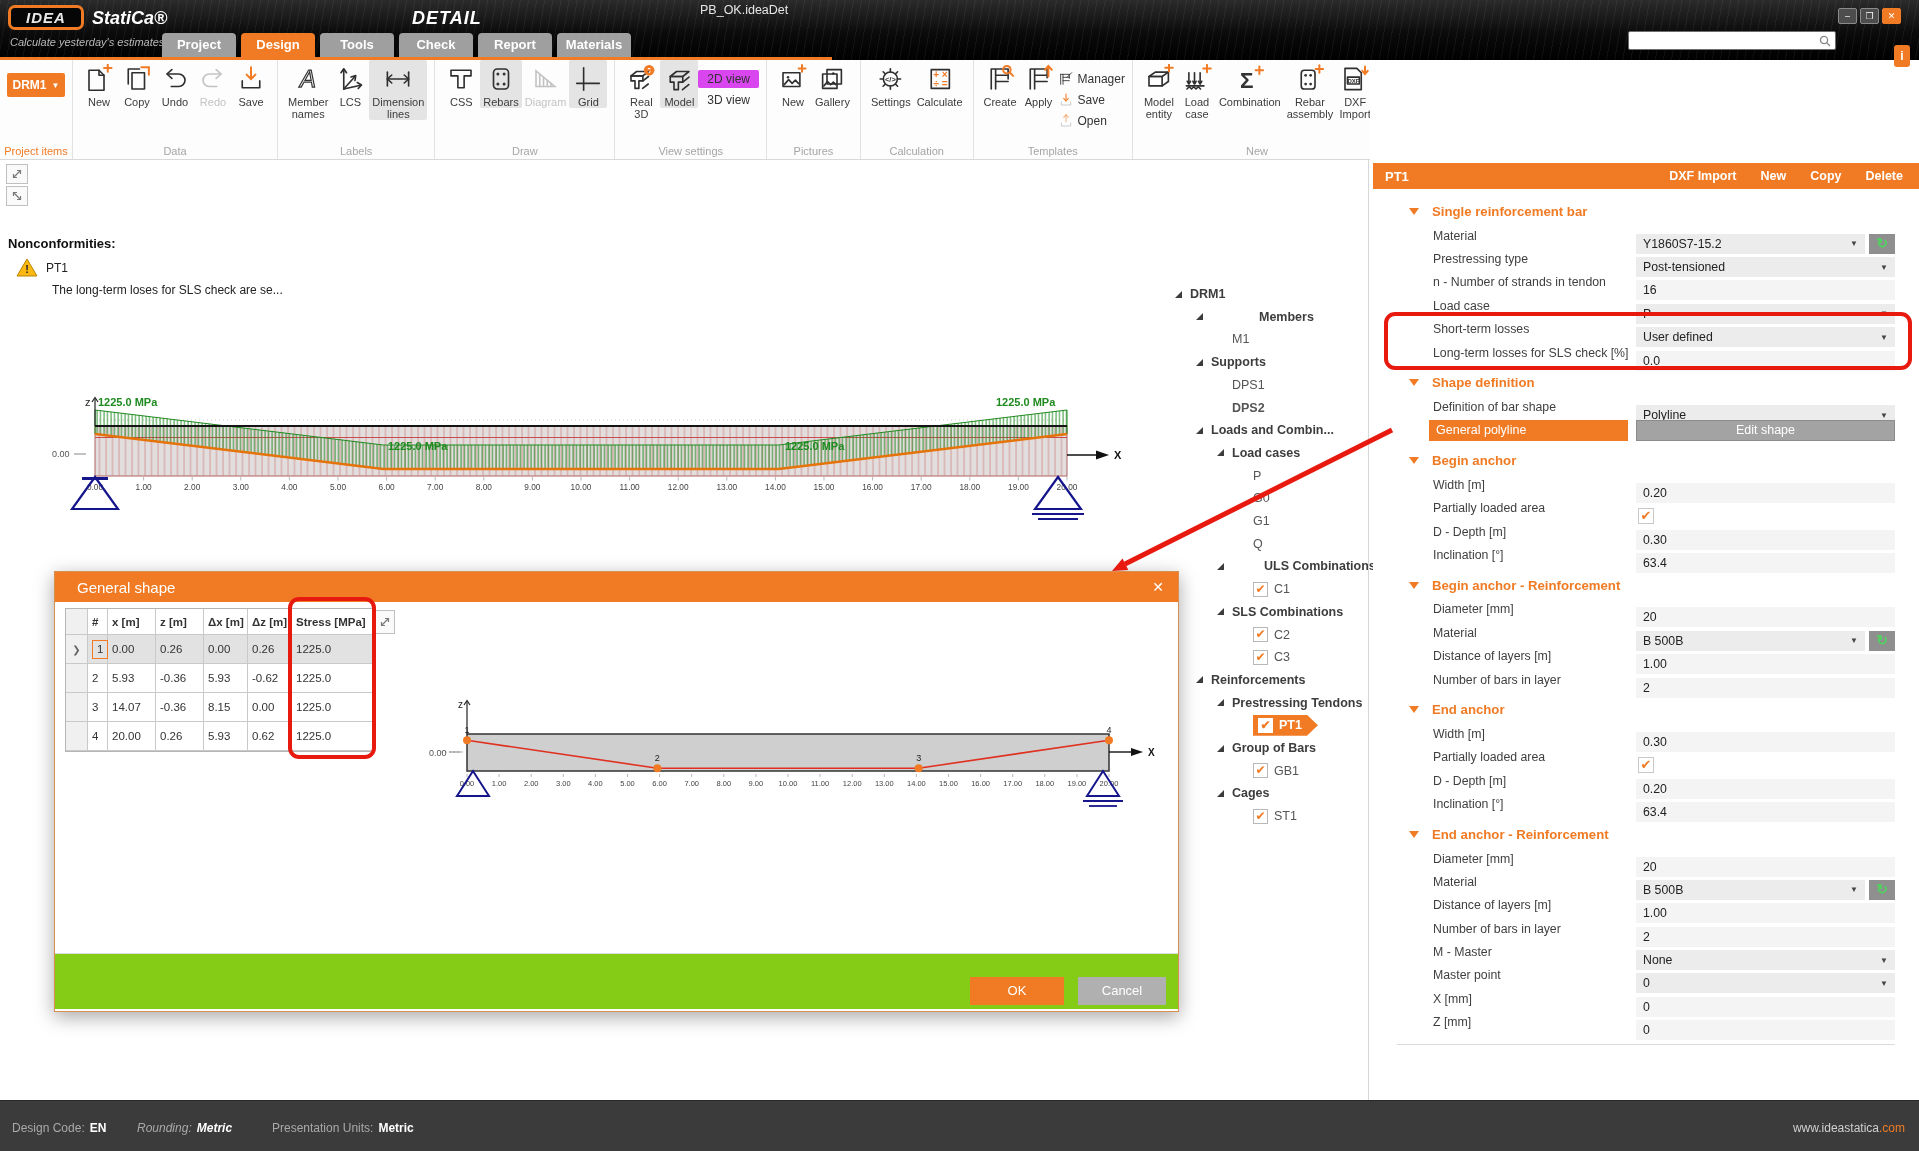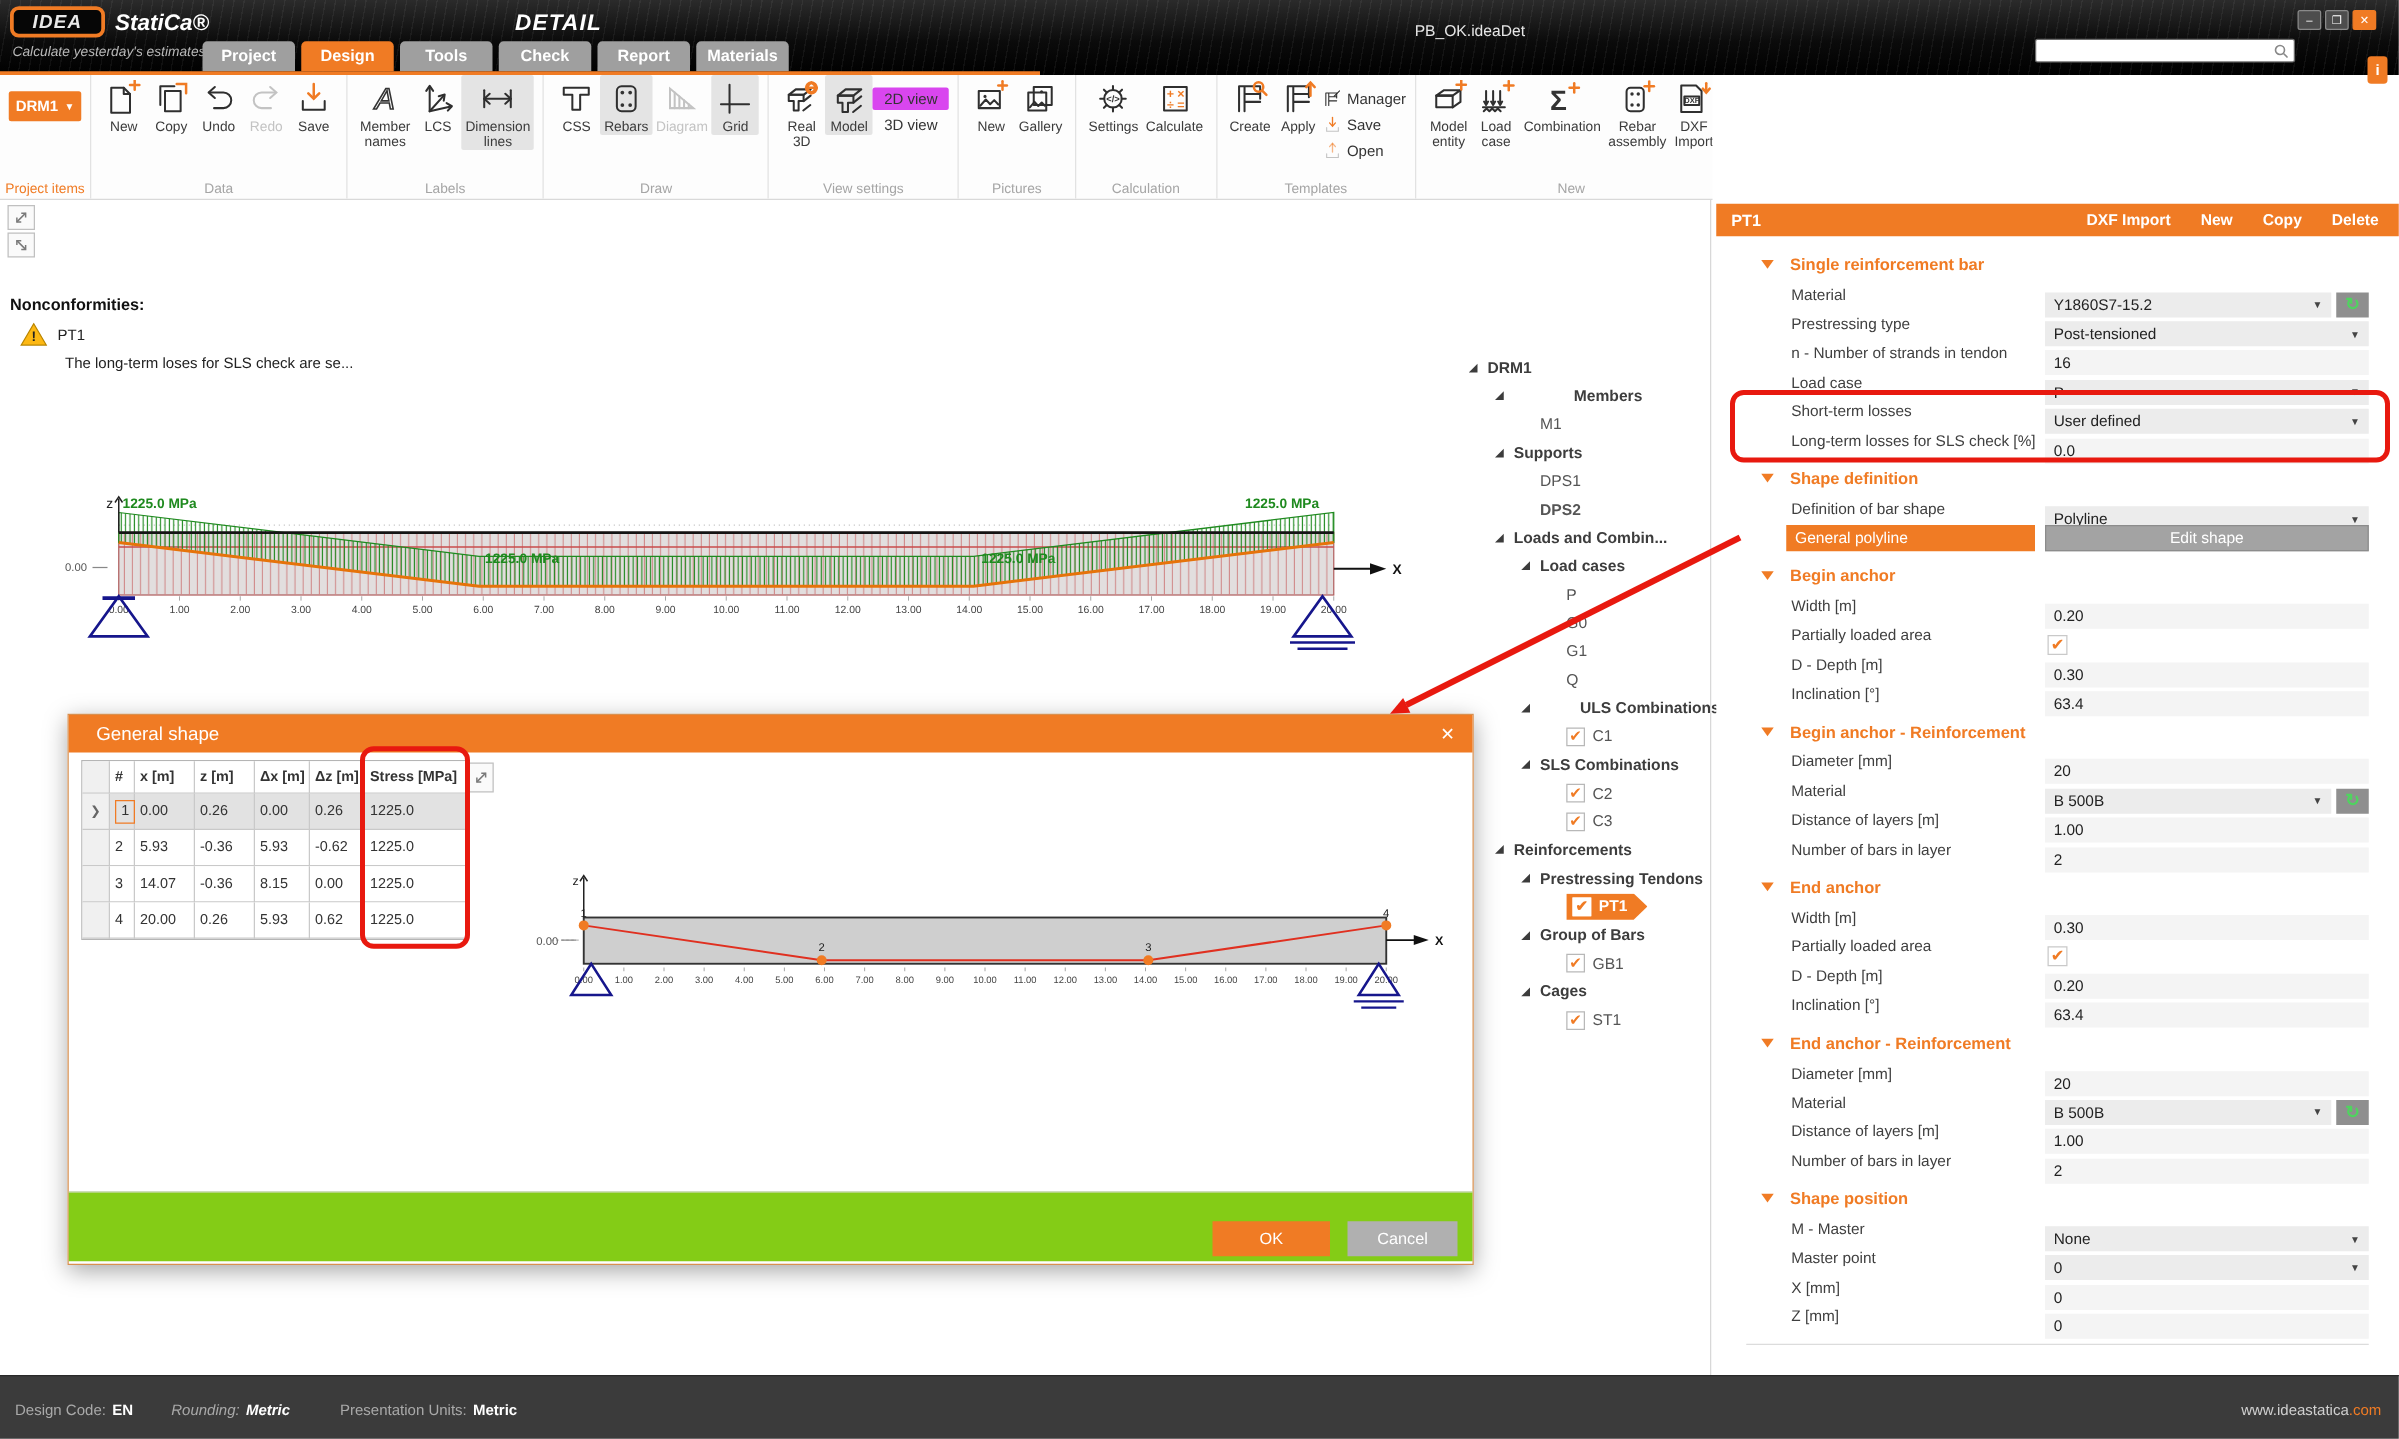--- a/index.html
+++ b/index.html
@@ -15,21 +15,21 @@
   #logoBox { position:absolute; left:8px; top:5px; width:76px; height:25px;
     border:3px solid #F07B24; border-radius:7px; background:#060606;
     color:#e9e9e9; font-style:italic; font-weight:bold; font-size:15px;
     display:flex; align-items:center; justify-content:center; letter-spacing:1px; }
   #brand2 { position:absolute; left:92px; top:8px; color:#fff; font-style:italic;
     font-weight:bold; font-size:18px; }
   #appName { position:absolute; left:412px; top:8px; color:#fff; font-style:italic;
     font-weight:bold; font-size:18px; letter-spacing:1px; }
   #tagline { position:absolute; left:10px; top:36px; color:#b9b9b9; font-style:italic;
     font-size:11px; }
-  #winTitle { position:absolute; left:700px; width:520px; top:18px; text-align:right;
+  #winTitle { position:absolute; left:700px; width:520px; top:3px; text-align:left;
     color:#e6e6e6; font-size:12.5px; }
   #winBtns { position:absolute; right:18px; top:8px; display:flex; gap:3px; }
   .winbtn { width:19px; height:16px; background:#4d4d4d; border:1px solid #8a8a8a;
     color:#fff; font-size:9px; line-height:14px; text-align:center; border-radius:2px; }
   .winbtn.close { background:#F07B24; border-color:#F07B24; }
   #searchBox { position:absolute; left:1628px; top:31px; width:208px; height:19px;
     background:#fff; border:1px solid #6d6d6d; border-radius:2px; display:flex; align-items:center; }
   #searchBox input { flex:1; border:none; outline:none; height:15px; font-size:11px; padding-left:5px; background:transparent;}
   #helpBadge { position:absolute; right:9px; top:45px; width:16px; height:22px;
     background:#F07B24; border-radius:3px; color:#fff; font-weight:bold; font-size:12px;
@@ -917,24 +917,20 @@
         <div class="pval">
           <div class="vbox">1.00</div>
         </div>
       </div>
       <div class="prow">
         <div class="plabel">Number of bars in layer</div>
         <div class="pval">
           <div class="vbox">2</div>
         </div>
       </div>
-      <div class="psection">
-        <span class="tri"></span>
-        <span class="stitle">Shape position</span>
-      </div>
       <div class="prow">
         <div class="plabel">M - Master</div>
         <div class="pval">
           <div class="vbox dd">None<span class="caret">▼</span></div>
         </div>
       </div>
       <div class="prow">
         <div class="plabel">Master point</div>
         <div class="pval">
           <div class="vbox dd">0<span class="caret">▼</span></div>

